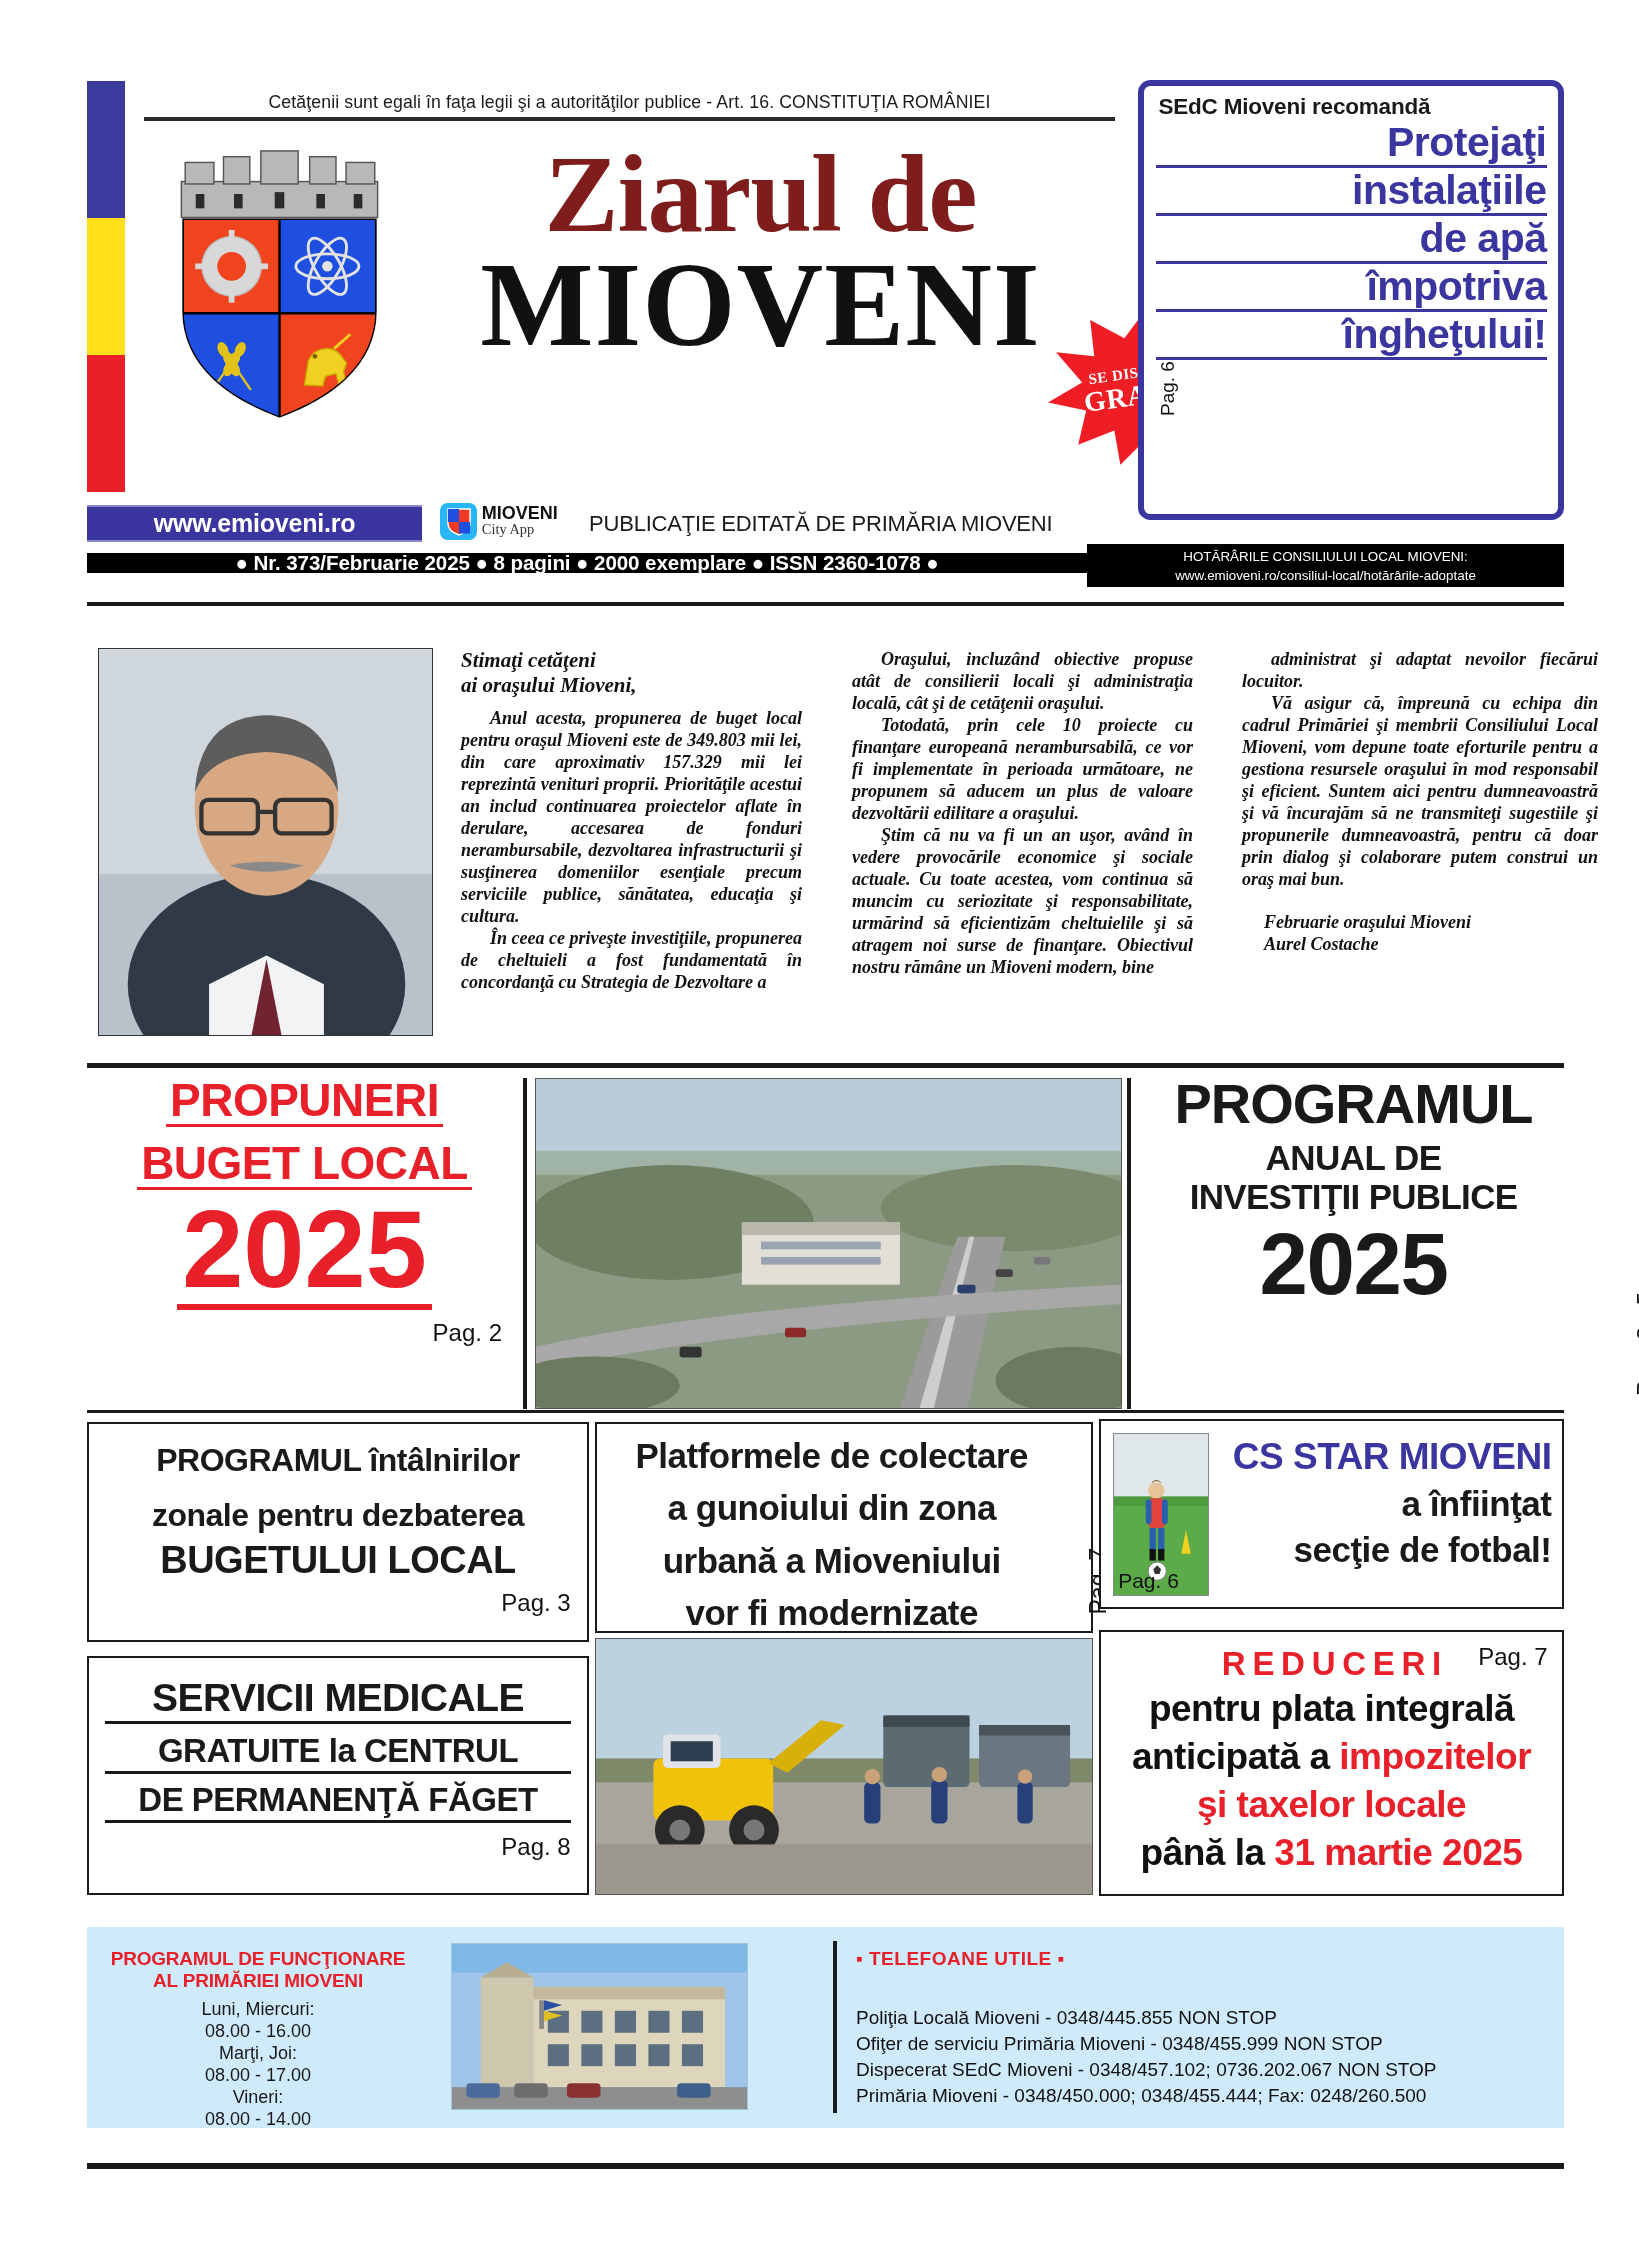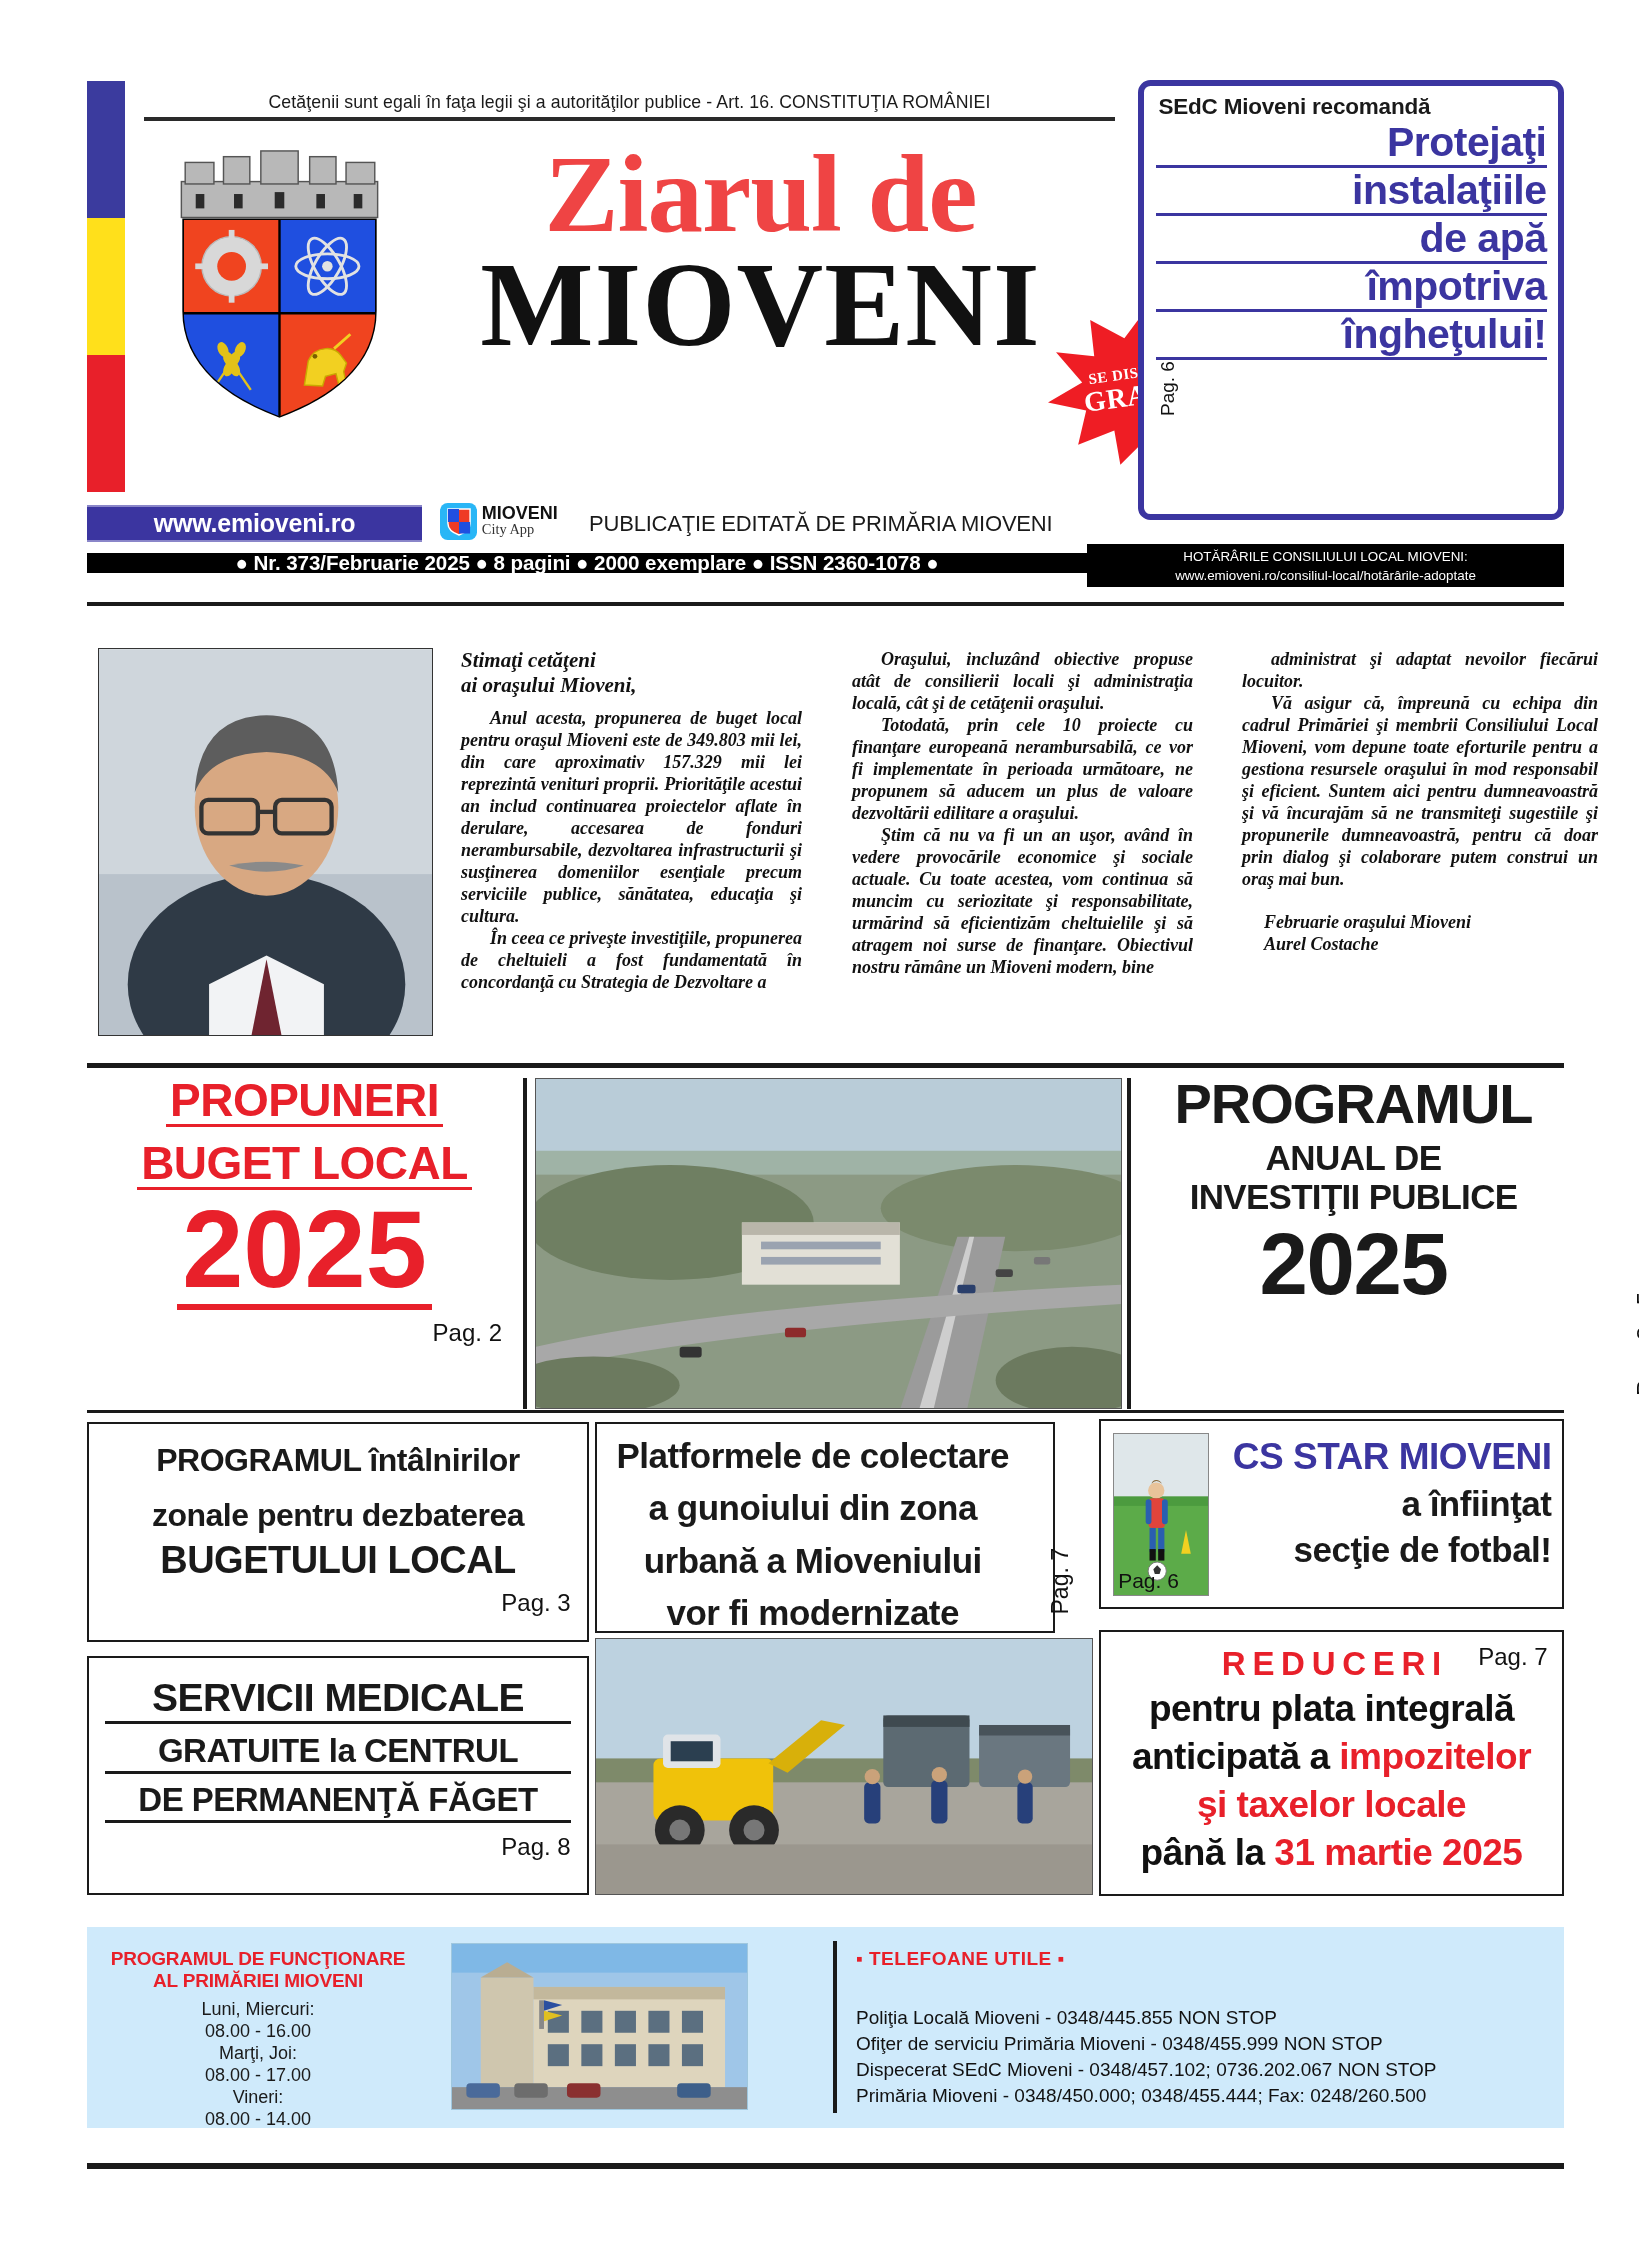--- a/index.html
+++ b/index.html
@@ -28,21 +28,21 @@
   }
   .slogan-rule { margin-top:3.8px; height:4.3px; background:#2a2a2a; }
 
   
   .coa { position:absolute; left:167px; top:148px; width:225px; height:273px; }
 
   
   .mast { position:absolute; left:397px; top:144px; width:727px; }
   .mast .l1 {
     font-family:"Liberation Serif", serif; font-weight:700;
-    font-size:111px; line-height:100px; letter-spacing:-1px; color:#ef4444;
+    font-size:111px; line-height:100px; letter-spacing:-1px; color:#7f1d1d;
     text-align:center;
   }
   .mast .l2 {
     font-family:"Liberation Serif", serif; font-weight:700;
     font-size:120px; line-height:115px; letter-spacing:1px; color:#111;
     text-align:center; margin-top:2.9px;
   }
 
   
   .burst { position:absolute; left:1048px; top:306px; width:201px; height:158px; }
@@ -142,21 +142,21 @@
   .feat-right .yr { font-size:87px; line-height:87px; font-weight:700; margin-top:4.8px;
      letter-spacing:-1.4px; text-align:center; font-family:"Liberation Sans", sans-serif; }
   .pag35 { position:absolute; right:6.7px; top:1292px; transform:rotate(-90deg);
      transform-origin:right top; font-size:24px; color:#111; white-space:nowrap;
      font-family:"Liberation Sans", sans-serif; }
 
   
   .box { position:absolute; border:2.4px solid #1a1a1a; background:#fff; }
   .bx-a { left:87px; top:1422px; width:502px; height:220px; }
   .bx-b { left:87px; top:1656px; width:502px; height:239px; }
-  .bx-c { left:595px; top:1422px; width:460px; height:211px; }
+  .bx-c { left:595px; top:1422px; width:498px; height:211px; }
   .bx-d { left:1099px; top:1419px; width:465px; height:190px; }
   .bx-e { left:1099px; top:1630px; width:465px; height:266px; }
 
   .bx-a .h1 { font-size:32px; font-weight:700; text-align:center; line-height:37px;
       color:#1a1a1a; margin-top:18px; letter-spacing:-0.5px; font-family:"Liberation Sans", sans-serif;}
   .bx-a .h2 { font-size:38px; font-weight:700; text-align:center; line-height:42px;
       color:#1a1a1a; margin-top:4.8px; letter-spacing:-0.5px; font-family:"Liberation Sans", sans-serif;}
   .bx-a .pg { text-align:right; font-size:24px; margin-top:8.6px; padding-right:16.3px;
       font-family:"Liberation Sans", sans-serif; }
 

